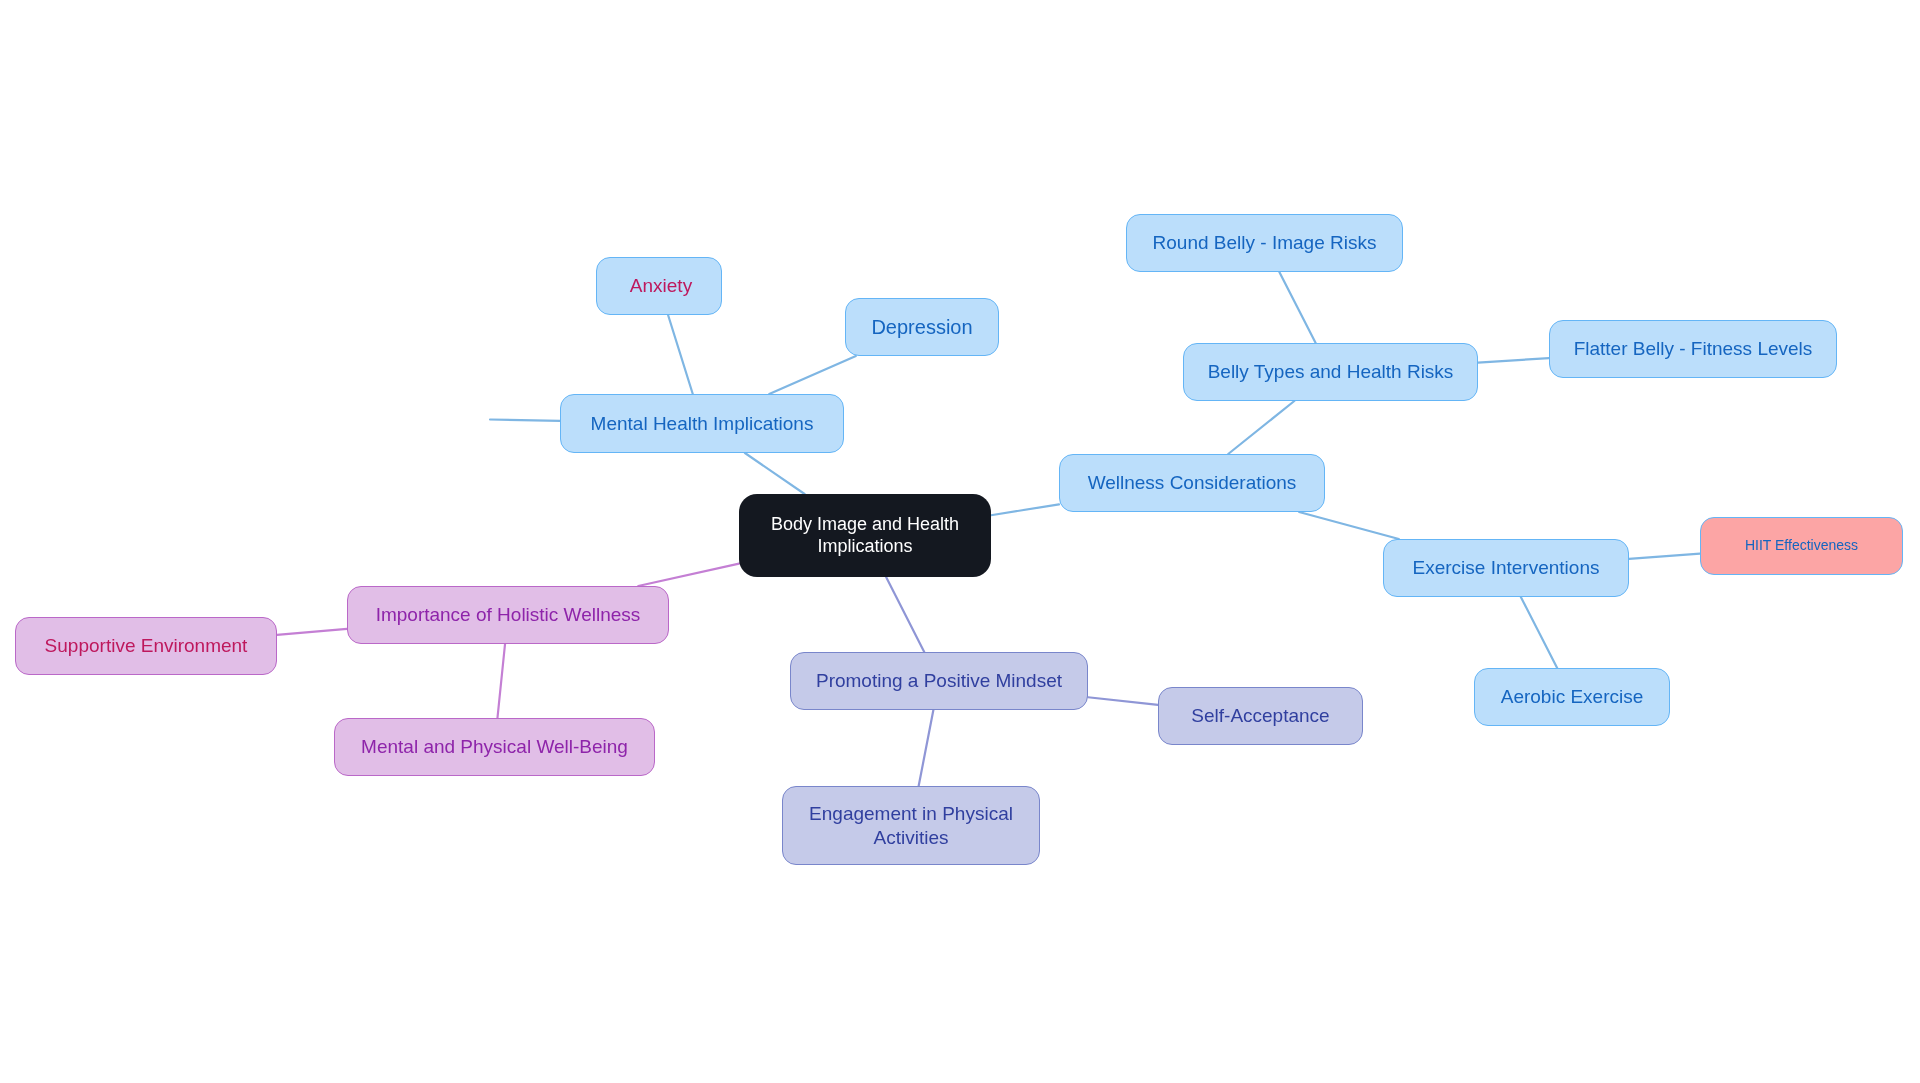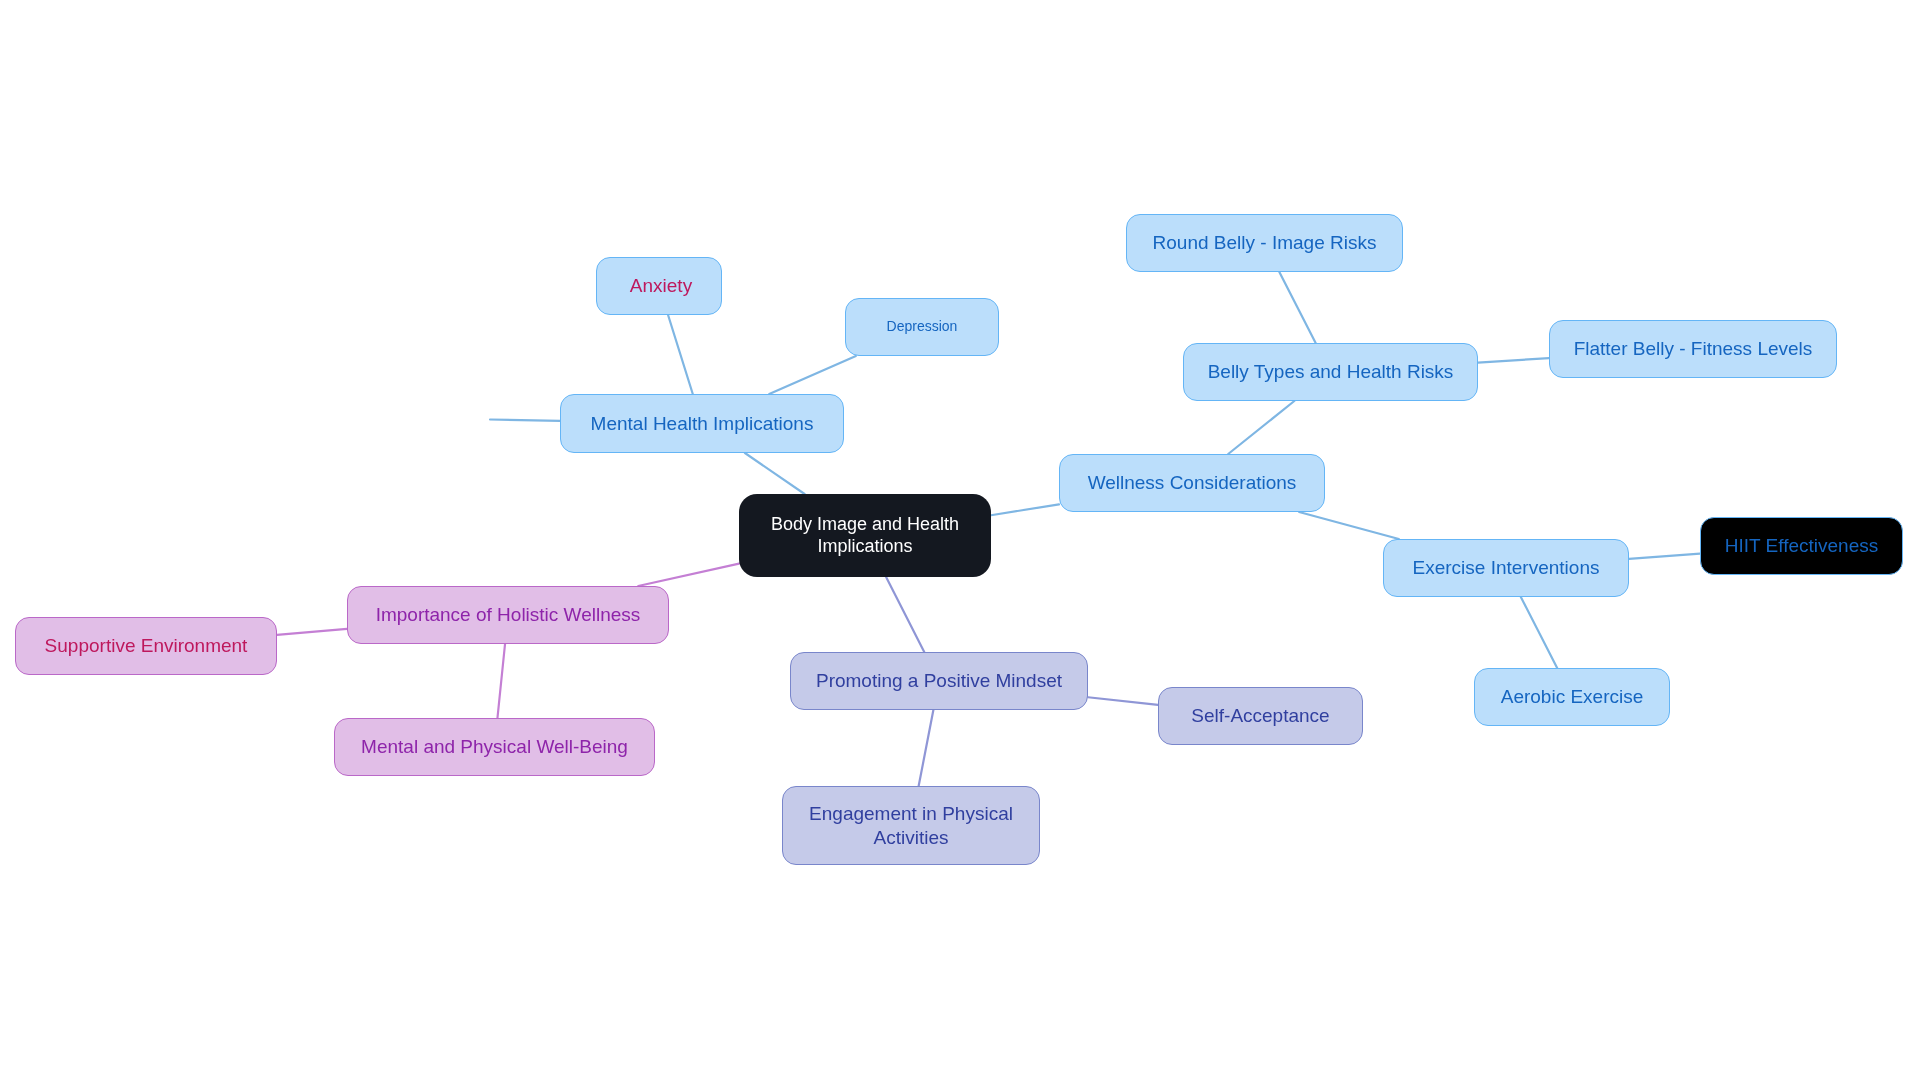--- a/index.html
+++ b/index.html
@@ -70,27 +70,27 @@
       <line x1="1088" y1="697.2208398133748" x2="1158" y2="704.8413685847589" stroke="#8f96d6" stroke-width="2.2" stroke-linecap="round"></line>
       <line x1="933.3806228373702" y1="710" x2="918.6539792387543" y2="786" stroke="#8f96d6" stroke-width="2.2" stroke-linecap="round"></line>
       <line x1="739" y1="563.5588235294117" x2="638.2264150943396" y2="586" stroke="#c47fd4" stroke-width="2.2" stroke-linecap="round"></line>
       <line x1="347" y1="628.7872928176796" x2="277" y2="634.7817679558011" stroke="#c47fd4" stroke-width="2.2" stroke-linecap="round"></line>
       <line x1="505.03409090909093" y1="644" x2="497.46590909090907" y2="718" stroke="#c47fd4" stroke-width="2.2" stroke-linecap="round"></line>
     </svg>
 <div class="node root" style="left: 739px; top: 494px; width: 252px; height: 83px; background: rgb(20, 24, 32); border-color: rgb(20, 24, 32); color: rgb(255, 255, 255); font-size: 18px;"><span class="node-label">Body Image and Health
 Implications</span></div>
     <div class="node" style="left: 560px; top: 394px; width: 284px; height: 59px; background: rgb(187, 222, 251); border-color: rgb(100, 181, 246); color: rgb(21, 101, 192); font-size: 19px;"><span class="node-label">Mental Health Implications</span></div>
     <div class="node" style="left: 596px; top: 257px; width: 126px; height: 58px; background: rgb(187, 222, 251); border-color: rgb(100, 181, 246); color: #be185d; font-size: 19px; padding-left: 18px;"><span class="node-label">Anxiety</span></div>
-    <div class="node" style="left: 845px; top: 298px; width: 154px; height: 58px; background: rgb(187, 222, 251); border-color: rgb(100, 181, 246); color: rgb(21, 101, 192); font-size: 14px;"><span class="node-label">Depression</span></div>
+    <div class="node" style="left: 845px; top: 298px; width: 154px; height: 58px; background: rgb(187, 222, 251); border-color: rgb(100, 181, 246); color: rgb(21, 101, 192); font-size: 20px;"><span class="node-label">Depression</span></div>
     <div class="node" style="left: 1059px; top: 454px; width: 266px; height: 58px; background: rgb(187, 222, 251); border-color: rgb(100, 181, 246); color: rgb(21, 101, 192); font-size: 19px;"><span class="node-label">Wellness Considerations</span></div>
     <div class="node" style="left: 1183px; top: 343px; width: 295px; height: 58px; background: rgb(187, 222, 251); border-color: rgb(100, 181, 246); color: rgb(21, 101, 192); font-size: 19px;"><span class="node-label">Belly Types and Health Risks</span></div>
     <div class="node" style="left: 1126px; top: 214px; width: 277px; height: 58px; background: rgb(187, 222, 251); border-color: rgb(100, 181, 246); color: rgb(21, 101, 192); font-size: 19px;"><span class="node-label">Round Belly - Image Risks</span></div>
     <div class="node" style="left: 1549px; top: 320px; width: 288px; height: 58px; background: rgb(187, 222, 251); border-color: rgb(100, 181, 246); color: rgb(21, 101, 192); font-size: 19px;"><span class="node-label">Flatter Belly - Fitness Levels</span></div>
     <div class="node" style="left: 1383px; top: 539px; width: 246px; height: 58px; background: rgb(187, 222, 251); border-color: rgb(100, 181, 246); color: rgb(21, 101, 192); font-size: 19px;"><span class="node-label">Exercise Interventions</span></div>
-    <div class="node" style="left: 1700px; top: 517px; width: 203px; height: 58px; background: #000000; border-color: rgb(100, 181, 246); color: rgb(21, 101, 192); font-size: 19px;"><span class="node-label">HIIT Effectiveness</span></div>
+    <div class="node" style="left: 1700px; top: 517px; width: 203px; height: 58px; background: #fca5a5; border-color: rgb(100, 181, 246); color: rgb(21, 101, 192); font-size: 14px;"><span class="node-label">HIIT Effectiveness</span></div>
     <div class="node" style="left: 1474px; top: 668px; width: 196px; height: 58px; background: rgb(187, 222, 251); border-color: rgb(100, 181, 246); color: rgb(21, 101, 192); font-size: 19px;"><span class="node-label">Aerobic Exercise</span></div>
     <div class="node" style="left: 790px; top: 652px; width: 298px; height: 58px; background: rgb(197, 202, 233); border-color: rgb(121, 134, 203); color: rgb(48, 63, 159); font-size: 19px;"><span class="node-label">Promoting a Positive Mindset</span></div>
     <div class="node" style="left: 1158px; top: 687px; width: 205px; height: 58px; background: rgb(197, 202, 233); border-color: rgb(121, 134, 203); color: rgb(48, 63, 159); font-size: 19px;"><span class="node-label">Self-Acceptance</span></div>
     <div class="node" style="left: 782px; top: 786px; width: 258px; height: 79px; background: rgb(197, 202, 233); border-color: rgb(121, 134, 203); color: rgb(48, 63, 159); font-size: 19px;"><span class="node-label">Engagement in Physical
 Activities</span></div>
     <div class="node" style="left: 347px; top: 586px; width: 322px; height: 58px; background: rgb(225, 190, 231); border-color: rgb(186, 104, 200); color: rgb(142, 36, 170); font-size: 19px;"><span class="node-label">Importance of Holistic Wellness</span></div>
     <div class="node" style="left: 15px; top: 617px; width: 262px; height: 58px; background: rgb(225, 190, 231); border-color: rgb(186, 104, 200); color: #be185d; font-size: 19px;"><span class="node-label">Supportive Environment</span></div>
     <div class="node" style="left: 334px; top: 718px; width: 321px; height: 58px; background: rgb(225, 190, 231); border-color: rgb(186, 104, 200); color: rgb(142, 36, 170); font-size: 19px;"><span class="node-label">Mental and Physical Well-Being</span></div>
   </div>
 

